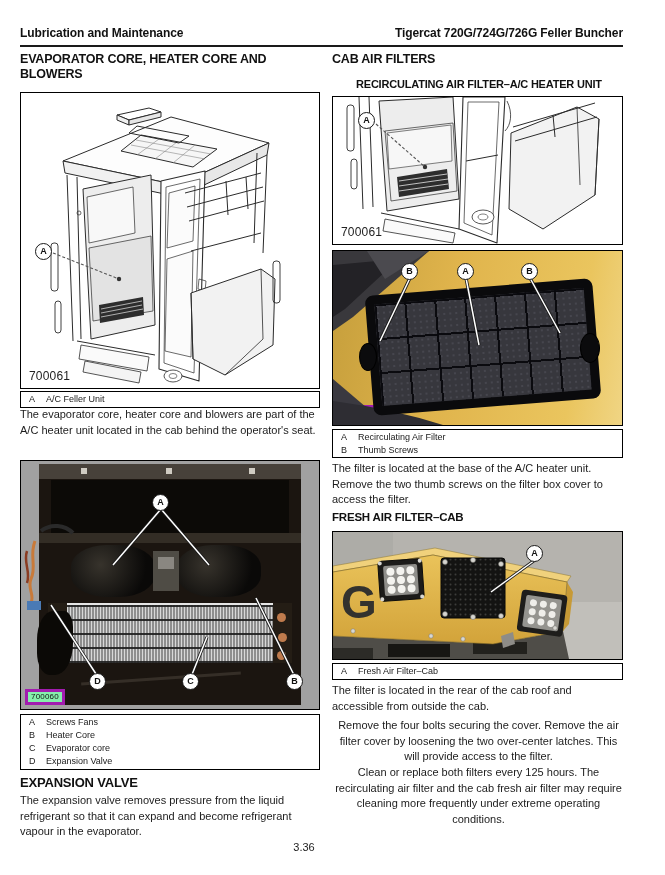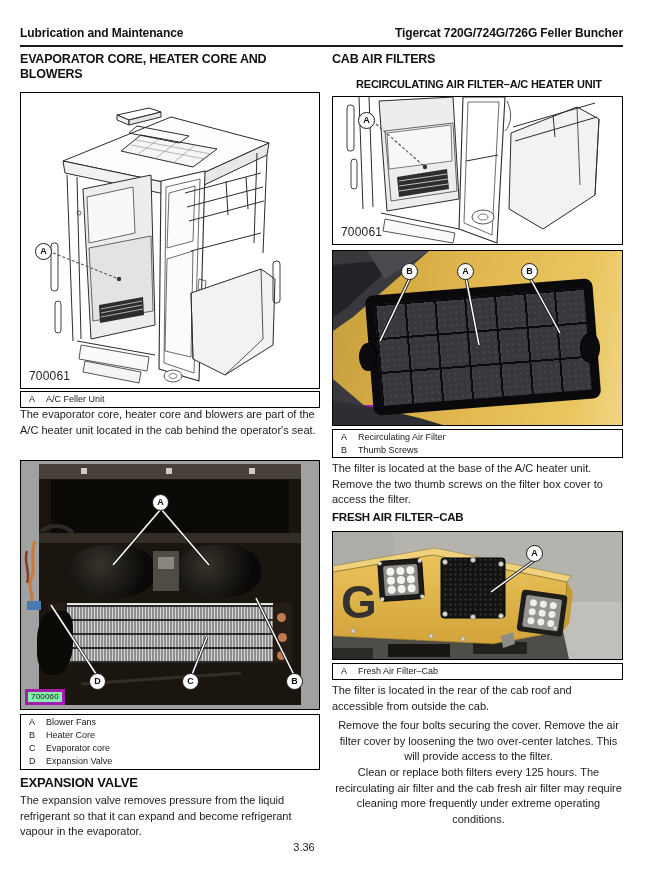--- a/index.html
+++ b/index.html
@@ -182,21 +182,21 @@
     <span class="co" style="left:131px;top:33px;">A</span>
     <span class="co" style="left:265px;top:212px;">B</span>
     <span class="co" style="left:161px;top:212px;">C</span>
     <span class="co" style="left:68px;top:212px;">D</span>
     <span class="figid-box">700060</span>
   </div>
 
   <div class="abs legend" style="left:20px;top:714px;width:300px;height:56px;">
     <div class="lrow">
         <span class="lk">A</span>
-        <span class="ll">Blower Fans</span>
+        <span class="ll">Screws Fans</span>
       </div>
     <div class="lrow">
         <span class="lk">B</span>
         <span class="ll">Heater Core</span>
       </div>
     <div class="lrow">
         <span class="lk">C</span>
         <span class="ll">Evaporator core</span>
       </div>
     <div class="lrow">

